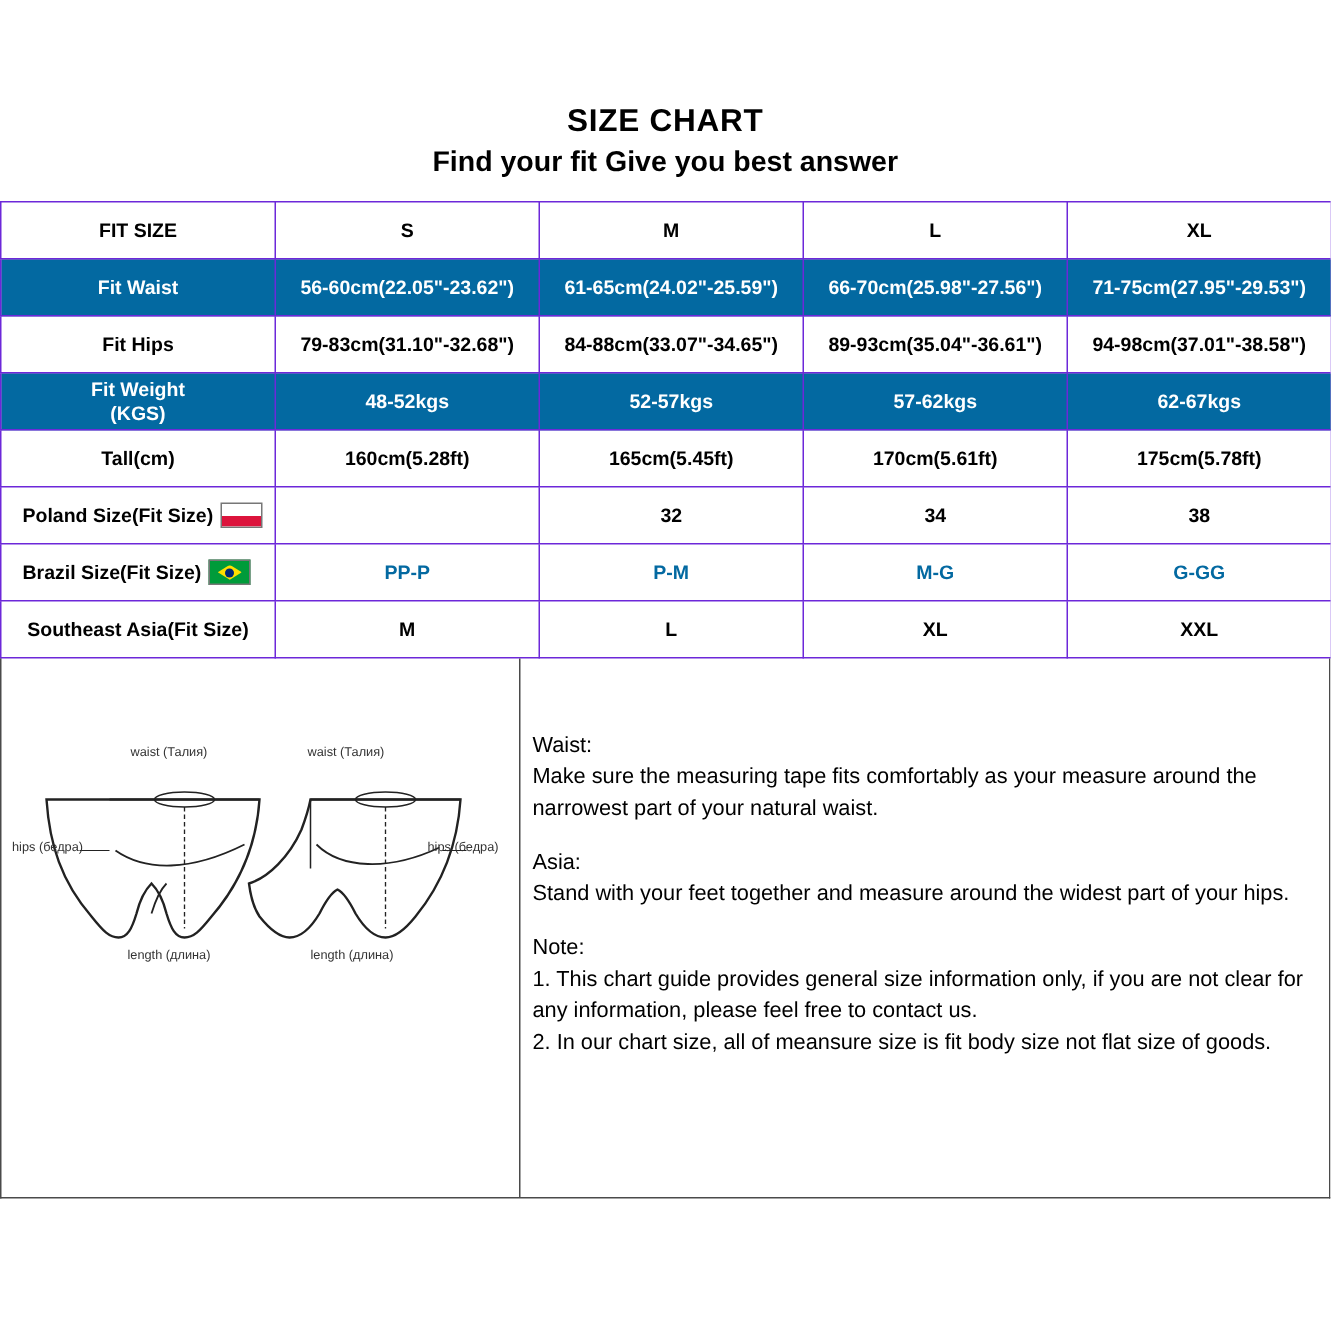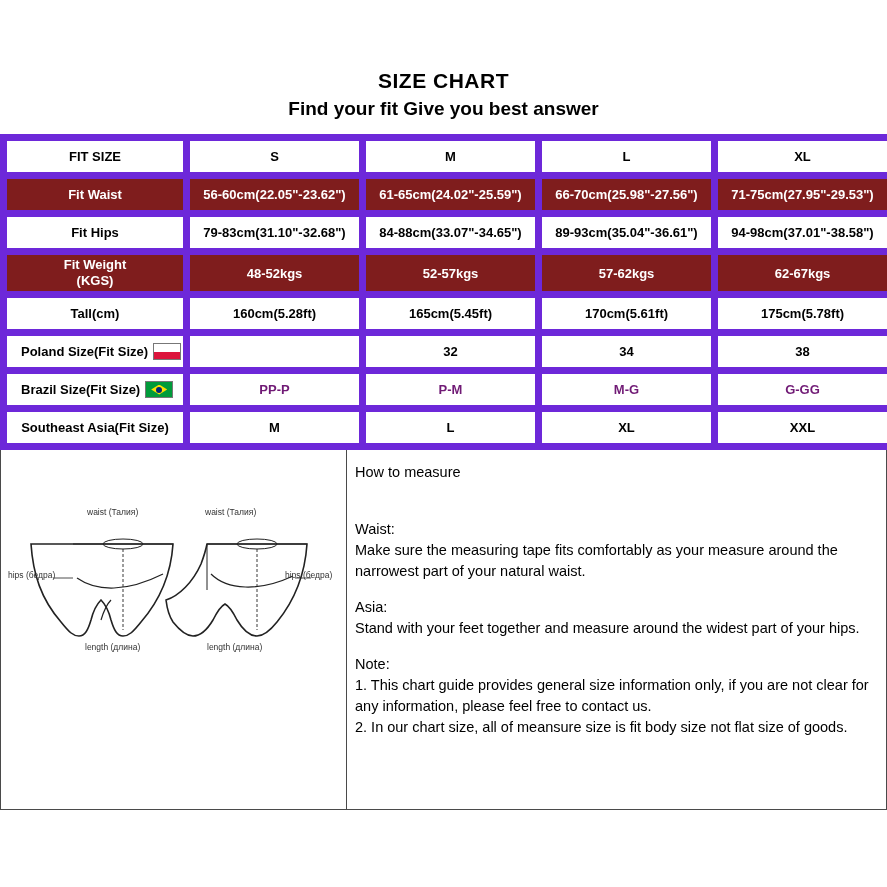--- a/index.html
+++ b/index.html
@@ -36,21 +36,21 @@
     line-height: 26px;
     margin-top: 2px;
   }
   table.chart {
     border-collapse: collapse;
     width: 887px;
     margin-top: 12px;
     table-layout: fixed;
   }
   table.chart td {
-    border: 7px solid #6d28d9;
+    border: 1px solid #6d28d9;
     text-align: center;
     vertical-align: middle;
     font-size: 13px;
     height: 38px;
     padding: 2px 10px;
     box-sizing: border-box;
   }
   td.label {
     width: 183px;
     font-weight: bold;
@@ -63,34 +63,34 @@
     font-weight: bold;
     font-size: 15px;
     height: 44px;
   }
   .blue {
     background: #2e5d94;
     color: #ffffff;
     font-weight: bold;
   }
   .blue td {
-    background: #7f1d1d;
+    background: #0369a1;
     color: #ffffff;
     font-weight: bold;
   }
   .lightblue td {
     background: #dce9f5;
     font-weight: bold;
   }
   .white td {
     background: #ffffff;
     font-weight: bold;
   }
   .red {
-    color: #701a75;
+    color: #0369a1;
     font-weight: bold;
   }
   .label-flag {
     display: flex;
     align-items: center;
     justify-content: flex-start;
     padding-left: 4px;
     gap: 5px;
   }
   .label-flag .txt {
@@ -287,21 +287,20 @@
         <span class="dlabel" style="left:76px; top:3px;">waist (Талия)</span>
         <span class="dlabel" style="left:194px; top:3px;">waist (Талия)</span>
         <span class="dlabel" style="left:-3px; top:66px;">hips (бедра)</span>
         <span class="dlabel" style="left:274px; top:66px;">hips (бедра)</span>
         <span class="dlabel" style="left:74px; top:138px;">length (длина)</span>
         <span class="dlabel" style="left:196px; top:138px;">length (длина)</span>
       </div>
     </div>
 
     <div class="bottom-right">
-      <p class="tight">How to measure</p>
       <p style="margin:0 0 15px 0;">&nbsp;</p>
       <p class="tight">Waist:</p>
       <p>Make sure the measuring tape fits comfortably as your measure around the narrowest part of your natural waist.</p>
       <p class="tight">Asia:</p>
       <p>Stand with your feet together and measure around the widest part of your hips.</p>
       <p class="tight">Note:</p>
       <p class="tight">1. This chart guide provides general size information only, if you are not clear for any information, please feel free to contact us.</p>
       <p class="tight">2. In our chart size, all of meansure size is fit body size not flat size of goods.</p>
     </div>
 

